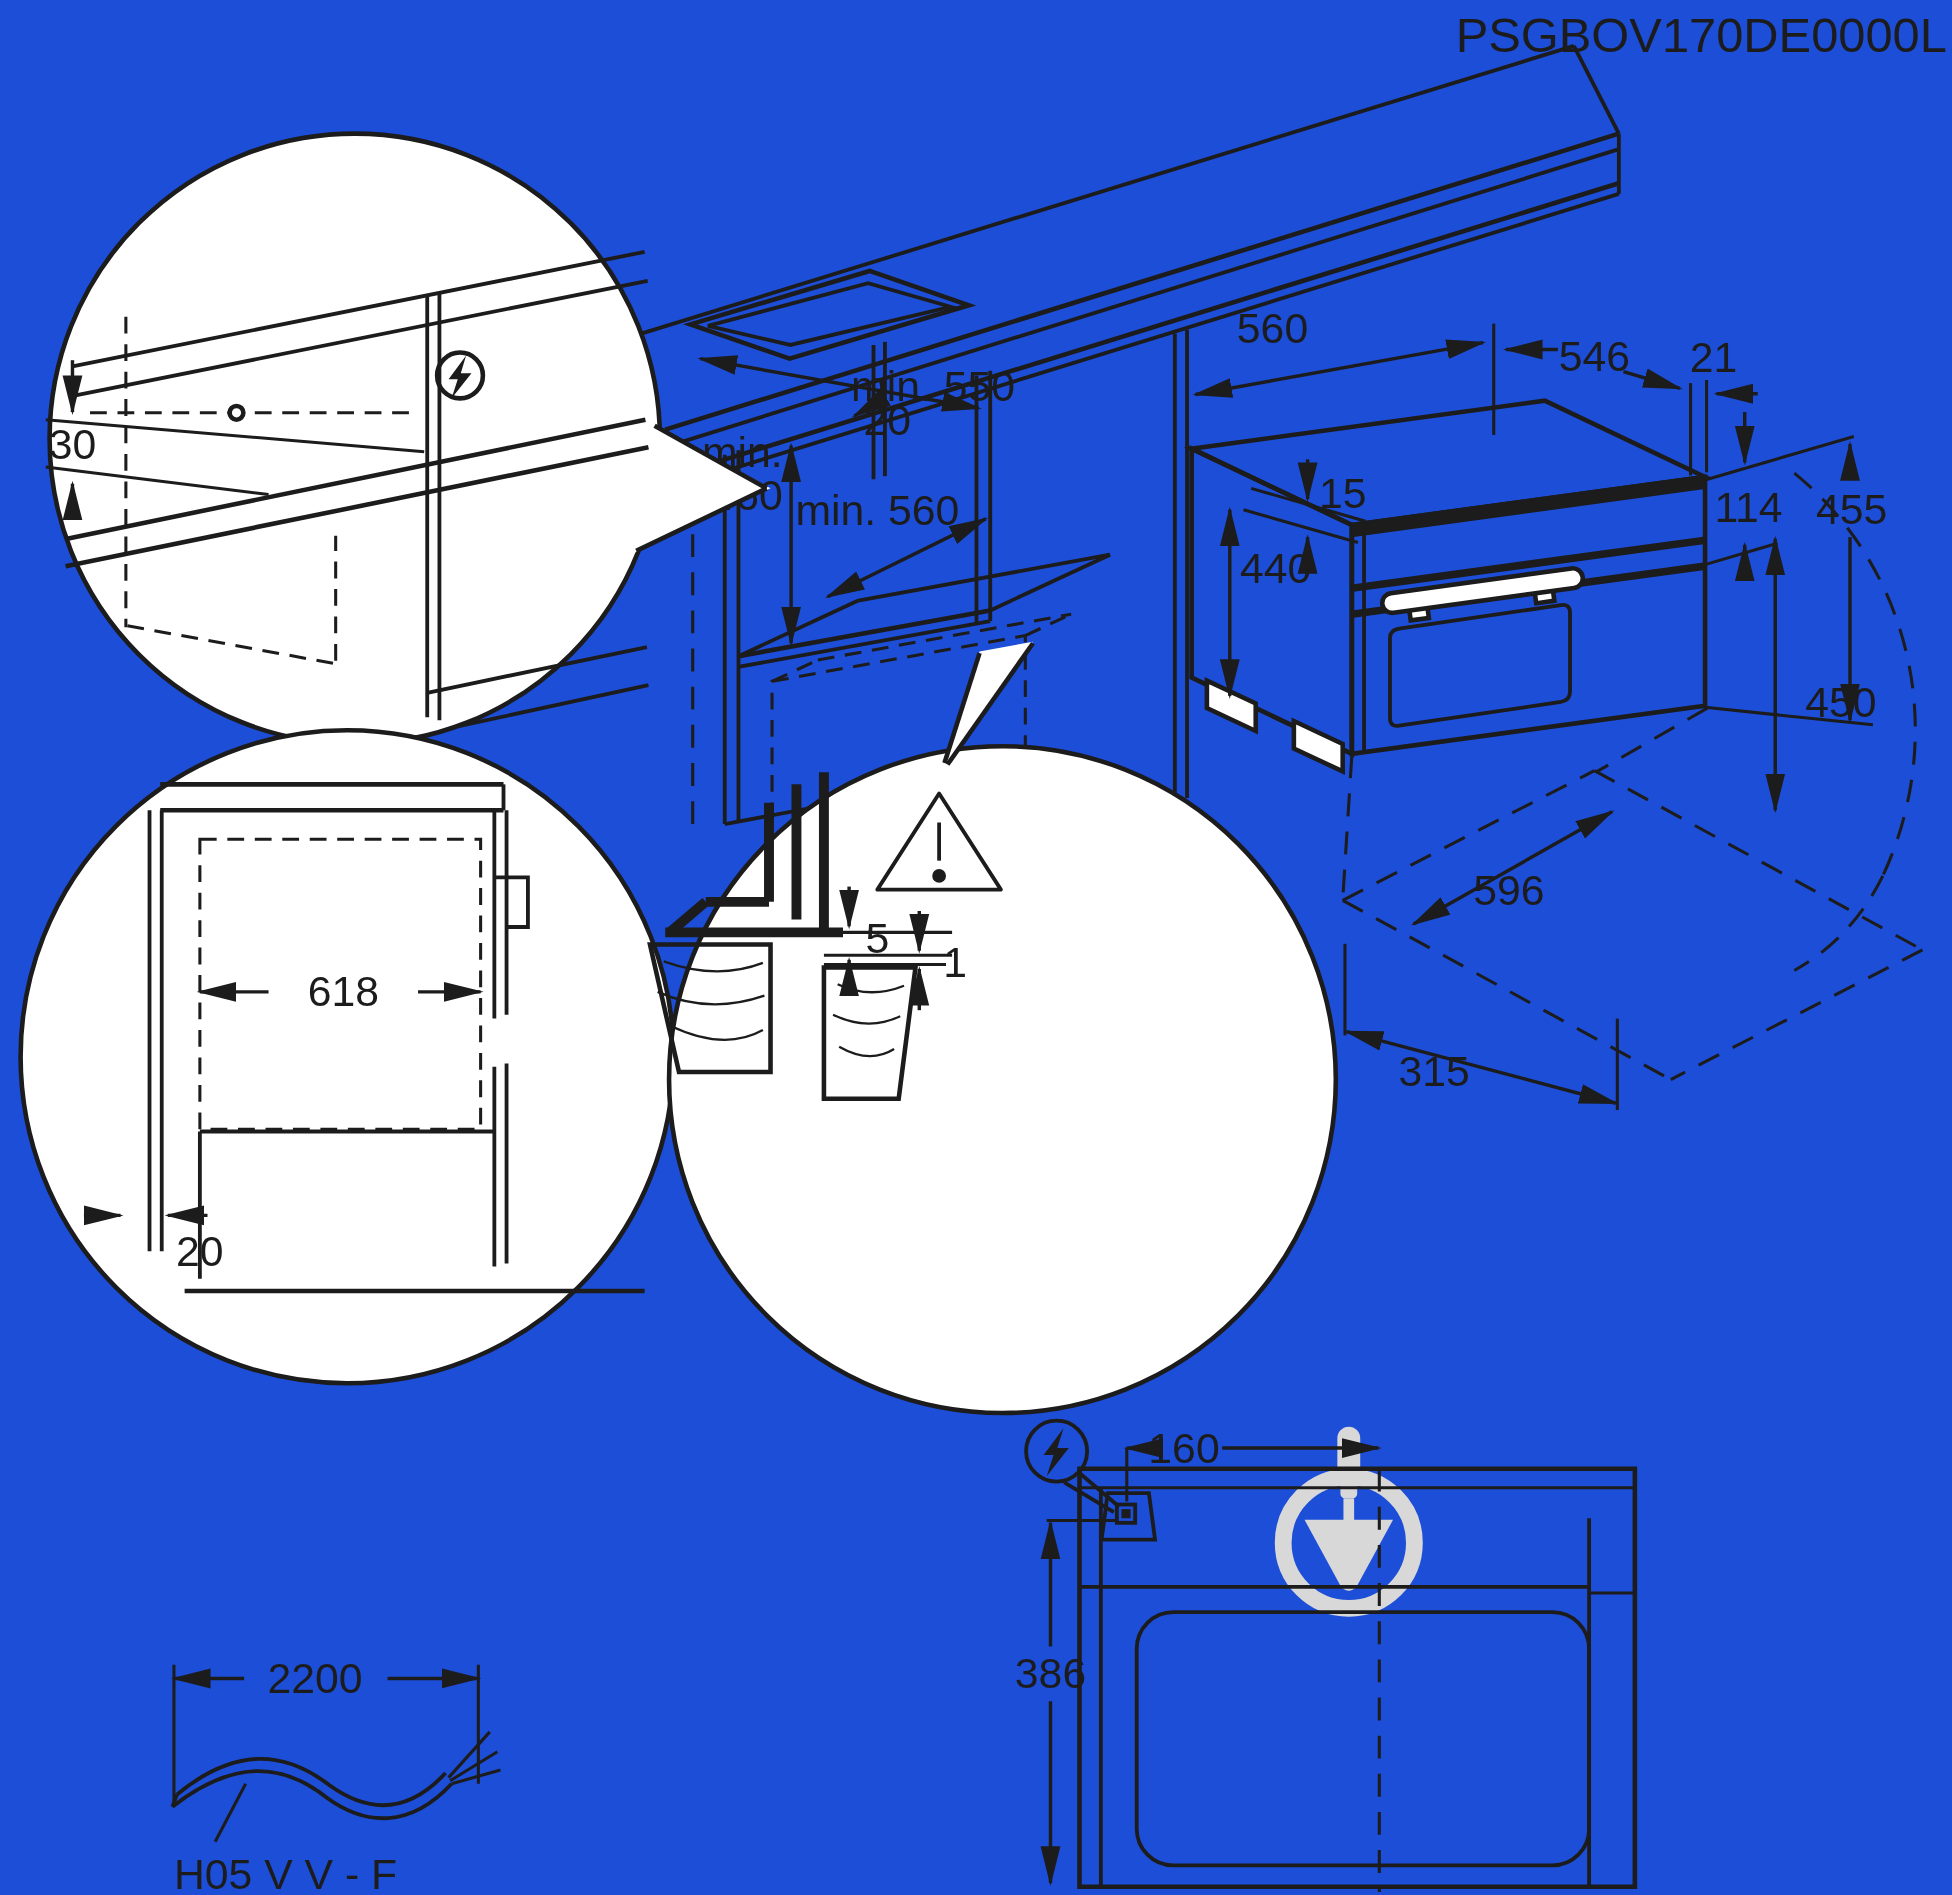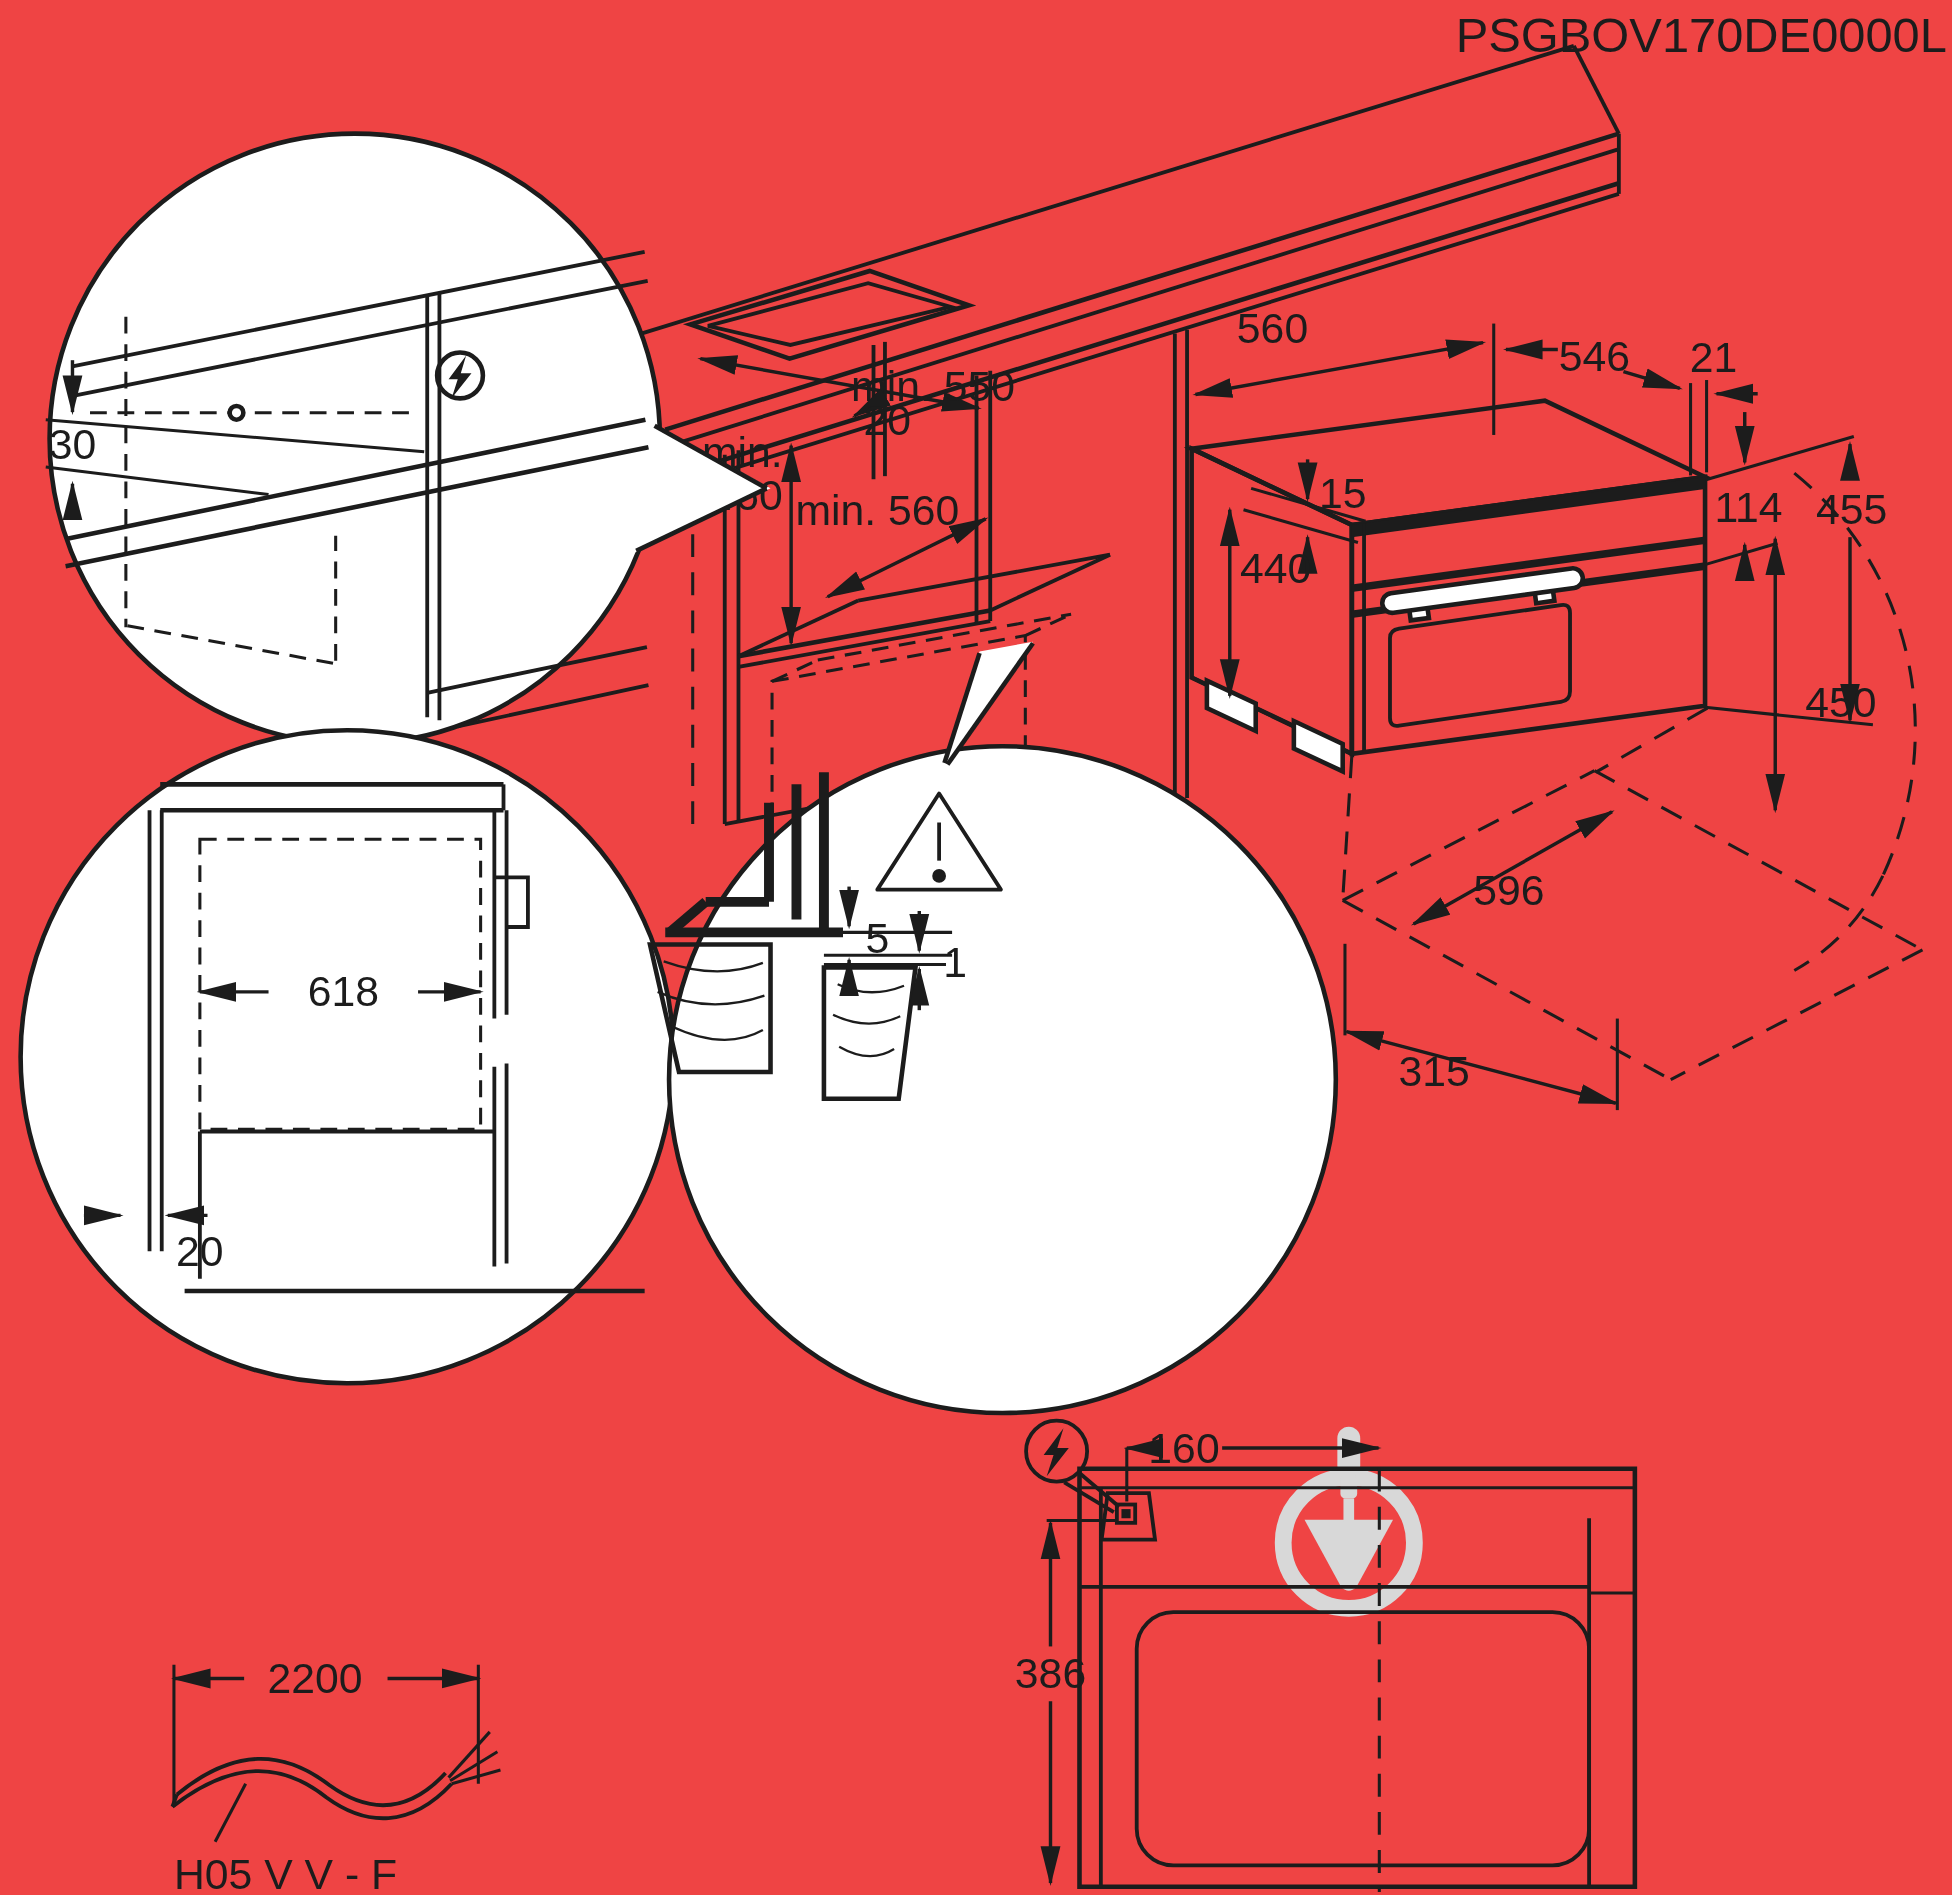--- a/index.html
+++ b/index.html
@@ -1,17 +1,17 @@
 <!DOCTYPE html>
 <html style="font-size:12.2px"><head>
 <meta charset="utf-8">
 <style>
   html,body{margin:0;padding:0;background:#ffffff;}
   body{width:1953px;height:1896px;font-family:"Liberation Sans",sans-serif;}
-  #fig{width:1953px;height:1896px;position:relative;background:#ef4444;text-decoration:underline;}
+  #fig{width:1953px;height:1896px;position:relative;background:#1d4ed8;text-decoration:underline;}
   svg{display:block;}
   .ln{stroke:#1c1c1c;fill:none;stroke-width:5;}
   .ln2{stroke:#1c1c1c;fill:none;stroke-width:4;}
   .ln6{stroke:#1c1c1c;fill:none;stroke-width:6;}
   .thk{stroke:#1c1c1c;fill:none;stroke-width:13;}
   .blk{fill:#1c1c1c;stroke:none;}
   .wht{fill:#ffffff;stroke:#1c1c1c;stroke-width:6;}
   .dash{stroke-dasharray:30 20;}
   .dash2{stroke-dasharray:22 14;}
   .dim{stroke:#1c1c1c;fill:none;stroke-width:4.5;}

